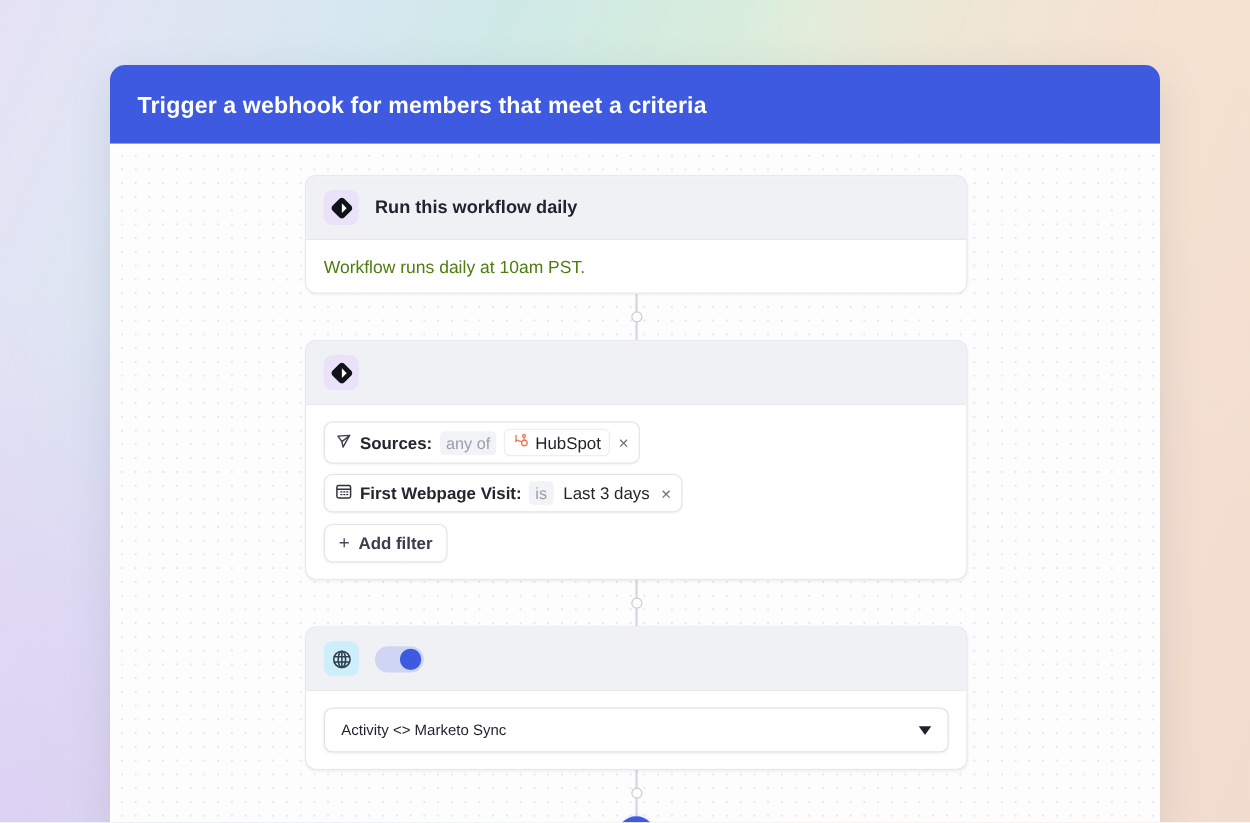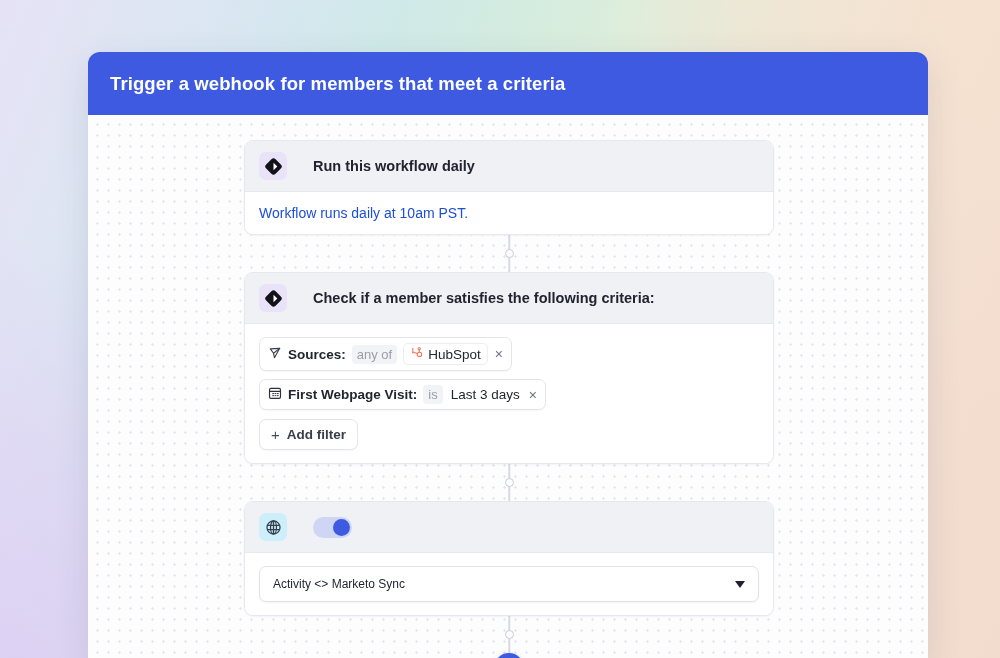--- a/index.html
+++ b/index.html
@@ -111,21 +111,21 @@
     position: relative;
     z-index: 2;
   }
 
   .card-head {
     background: #f0f1f4;
     border-bottom: 1px solid #e7e8ee;
     display: flex;
     align-items: center;
     padding: 11px 14px;
-    gap: 26px;
+    gap: 13px;
     box-sizing: border-box;
   }
   .card-head-title {
     font-size: 14.5px;
     font-weight: bold;
     color: #212430;
     flex: 1;
   }
 
   .icon-badge {
@@ -139,21 +139,21 @@
   }
   .icon-badge.lavender { background: #e9e2f9; }
   .icon-badge.cyan     { background: #cdeefb; }
 
   .card-body {
     background: #ffffff;
     padding: 13px 14px;
   }
   .body-note {
     font-size: 14px;
-    color: #1d4ed8;
+    color: #4d7c0f;
   }
 
   
   .chip-row {
     display: flex;
     flex-wrap: wrap;
     gap: 8px;
   }
   .chip {
     display: inline-flex;
@@ -344,21 +344,20 @@
         </div>
 
         <div class="node-card">
           <div class="card-head">
             <span class="icon-badge lavender">
               <svg width="17" height="17" viewBox="0 0 24 24" aria-hidden="true">
                 <rect x="2.6" y="2.6" width="18.8" height="18.8" rx="4.2" transform="rotate(45 12 12)" fill="#111318"></rect>
                 <path d="M12 6.6 L17.4 12 L12 17.4 Z" fill="#ffffff"></path>
               </svg>
             </span>
-            <span class="card-head-title">Check if a member satisfies the following criteria:</span>
           </div>
           <div class="card-body">
 
             <div class="chip-row">
 
               <div class="chip">
                 <span>
                   <svg width="14" height="14" viewBox="0 0 24 24" fill="none" stroke="#3b3e4b" stroke-width="1.9" stroke-linecap="round" stroke-linejoin="round" aria-hidden="true">
                     <path d="M4 5 L20 4 L11 20 L9.5 12.5 Z"></path>
                     <path d="M9.5 12.5 L20 4"></path>

